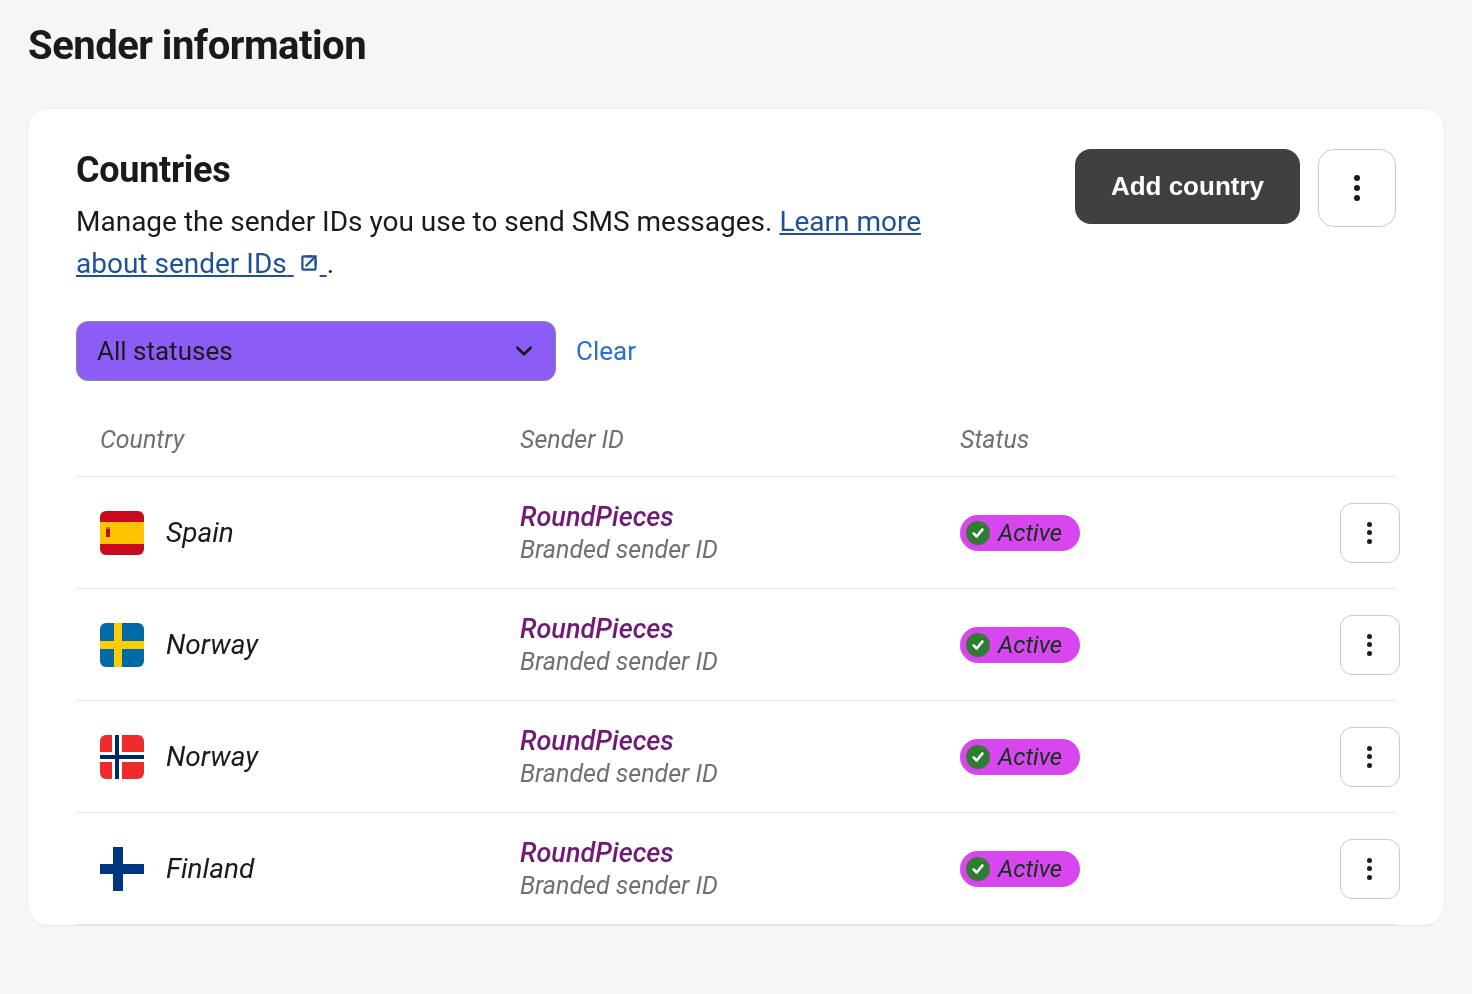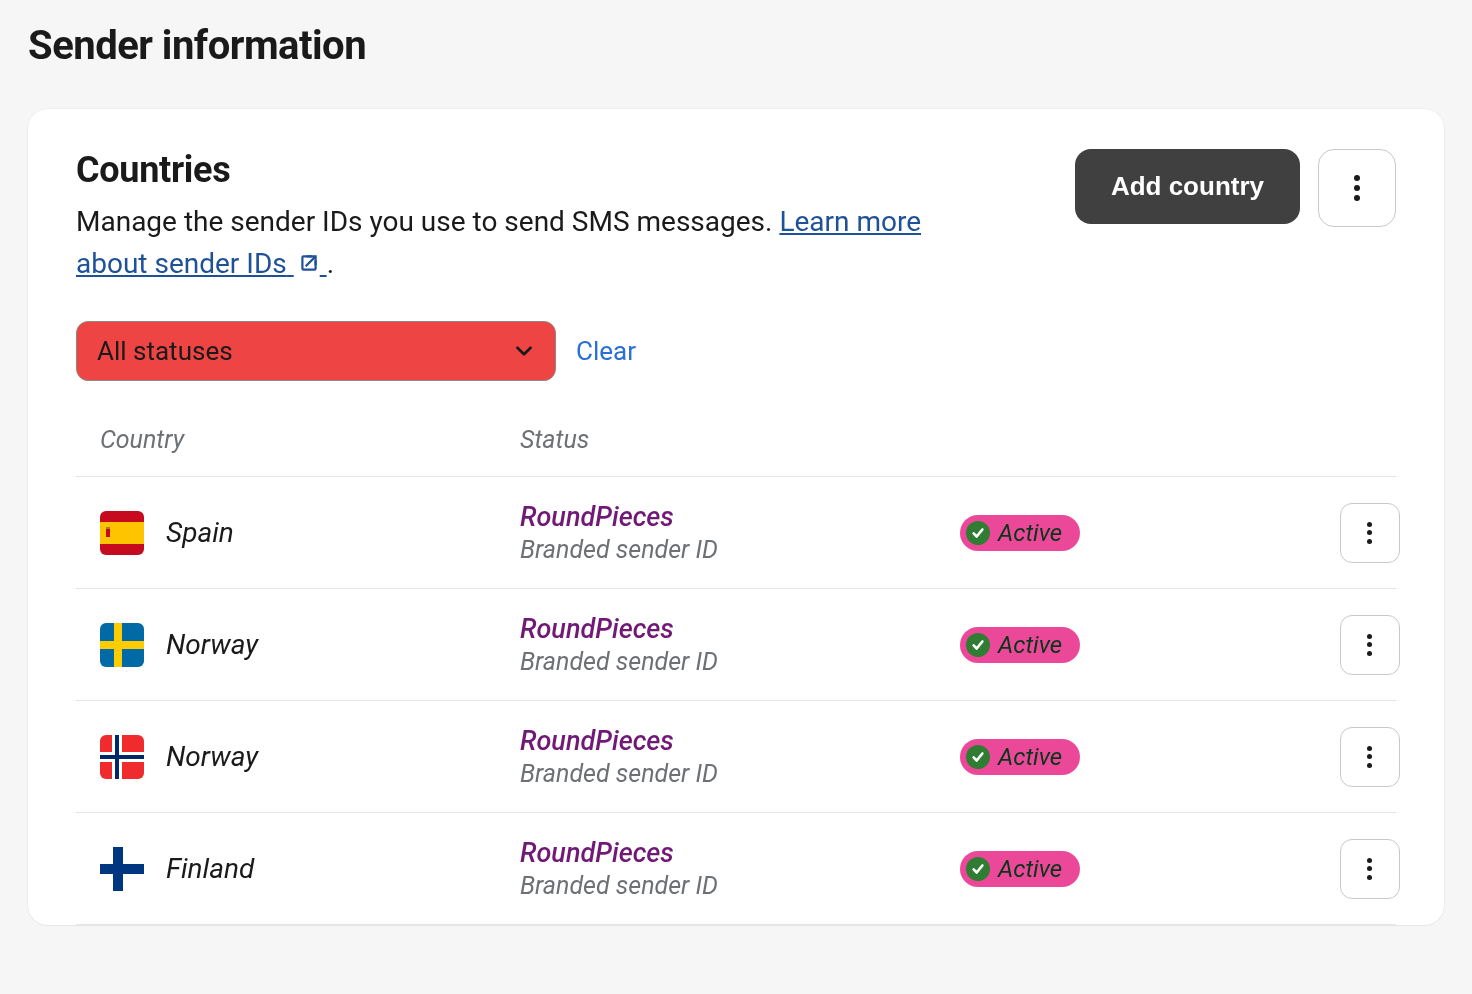--- a/index.html
+++ b/index.html
@@ -109,21 +109,21 @@
   .select {
     display: flex;
     align-items: center;
     justify-content: space-between;
     border: 1px solid #8a8a8a;
     border-radius: 12px;
     padding: 14px 20px;
     width: 480px;
     font-size: 26px;
     color: #1a1a1a;
-    background: #ef4444;
+    background: #8b5cf6;
     cursor: pointer;
   }
   .chevron {
     width: 22px;
     height: 22px;
   }
   .clear-link {
     color: #2a6fd6;
     font-size: 26px;
     cursor: pointer;
@@ -166,21 +166,21 @@
     flex-shrink: 0;
   }
   .sender-cell { }
   .sender-name { font-size: 27px; font-weight: 500; color: #701a75; }
   .sender-type { font-size: 25px; color: #6d7175; margin-top: 2px; }
   .status-cell { }
   .badge {
     display: inline-flex;
     align-items: center;
     gap: 8px;
-    background: #ec4899;
+    background: #d946ef;
     color: #0a3516;
     border-radius: 999px;
     padding: 4px 18px 4px 6px;
     font-size: 24px;
   }
   .badge-icon {
     width: 24px;
     height: 24px;
     background: #2e7d32;
     border-radius: 50%;
@@ -237,20 +237,21 @@
         <svg class="chevron" viewBox="0 0 20 20" fill="none" stroke="#1a1a1a" stroke-width="2.4">
           <polyline points="4 7 10 13 16 7" stroke-linecap="round" stroke-linejoin="round"></polyline>
         </svg>
       </div>
       <a class="clear-link">Clear</a>
     </div>
 
     <div class="table">
       <div class="thead">
         <div>Country</div>
+        <div>Sender ID</div>
         <div>Status</div>
         <div class="actions-col"></div>
       </div>
       <div id="tbody">
           <div class="trow">
     <div class="country-cell">
       <div class="flag">
                 <svg viewBox="0 0 44 44" width="44" height="44">
                   <rect width="44" height="44" fill="#c60b1e"></rect>
                   <rect y="11" width="44" height="22" fill="#ffc400"></rect>

